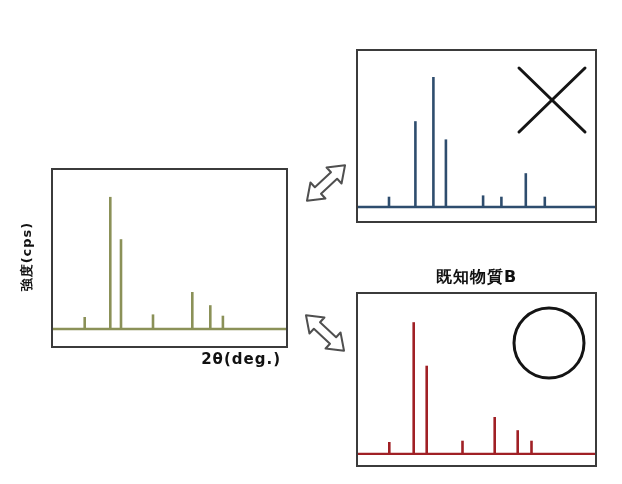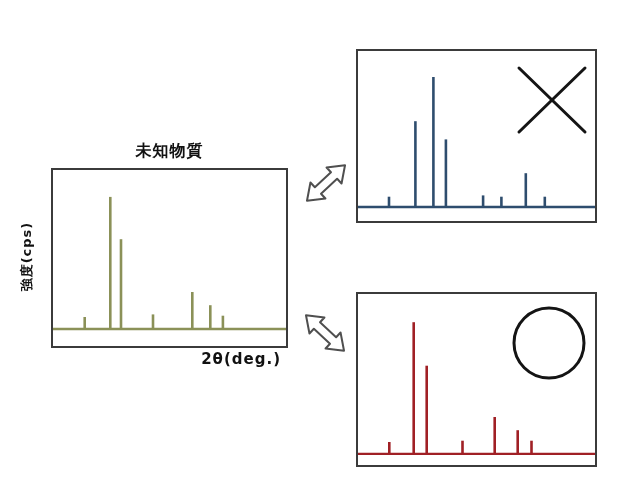--- a/index.html
+++ b/index.html
@@ -77,21 +77,20 @@
     stroke: var(--arrow-color, #4f4f4f);
     stroke-width: 2;
     stroke-linejoin: round;
   }
 </style>
 </head>
 <body>
 
 <div id="stage" style="--border-color: #3b3b3b; --mark-color: #141414; --arrow-color: #4f4f4f;">
 
-  <div class="chart-title" id="t-unknown">未知物質</div>
 
   <div class="ylabel">強度(cps)</div>
 
   <div class="panel" id="p-unknown">
     <div class="spectrum"><svg width="233" height="176" xmlns="http://www.w3.org/2000/svg">
           <line x1="0" y1="158.928" x2="233" y2="158.928" stroke="#8b9158" stroke-width="2.4"></line>
           <line x1="31.7" y1="158.928" x2="31.7" y2="147.0" stroke="#8b9158" stroke-width="2.6"></line>
           <line x1="57.3" y1="158.928" x2="57.3" y2="26.9" stroke="#8b9158" stroke-width="2.6"></line>
           <line x1="68.0" y1="158.928" x2="68.0" y2="69.2" stroke="#8b9158" stroke-width="2.6"></line>
           <line x1="100.0" y1="158.928" x2="100.0" y2="144.4" stroke="#8b9158" stroke-width="2.6"></line>
@@ -115,20 +114,21 @@
           <line x1="143.4" y1="156.06" x2="143.4" y2="145.7" stroke="#2e4d6e" stroke-width="2.6"></line>
           <line x1="167.8" y1="156.06" x2="167.8" y2="122.2" stroke="#2e4d6e" stroke-width="2.6"></line>
           <line x1="186.8" y1="156.06" x2="186.8" y2="145.7" stroke="#2e4d6e" stroke-width="2.6"></line>
         </svg></div>
     <svg class="mark" id="mark-a" width="72" height="72">
       <line x1="3" y1="4" x2="69" y2="68"></line>
       <line x1="69" y1="4" x2="3" y2="68"></line>
     </svg>
   </div>
 
+  <div class="chart-title" id="t-b">既知物質B</div>
 
   <div class="panel" id="p-b">
     <div class="spectrum"><svg width="237" height="171" xmlns="http://www.w3.org/2000/svg">
           <line x1="0" y1="159.88500000000002" x2="237" y2="159.88500000000002" stroke="#a02025" stroke-width="2.4"></line>
           <line x1="31.3" y1="159.88500000000002" x2="31.3" y2="148.0" stroke="#a02025" stroke-width="2.6"></line>
           <line x1="55.7" y1="159.88500000000002" x2="55.7" y2="28.2" stroke="#a02025" stroke-width="2.6"></line>
           <line x1="68.7" y1="159.88500000000002" x2="68.7" y2="71.7" stroke="#a02025" stroke-width="2.6"></line>
           <line x1="104.5" y1="159.88500000000002" x2="104.5" y2="146.7" stroke="#a02025" stroke-width="2.6"></line>
           <line x1="136.7" y1="159.88500000000002" x2="136.7" y2="123.0" stroke="#a02025" stroke-width="2.6"></line>
           <line x1="159.7" y1="159.88500000000002" x2="159.7" y2="136.2" stroke="#a02025" stroke-width="2.6"></line>

